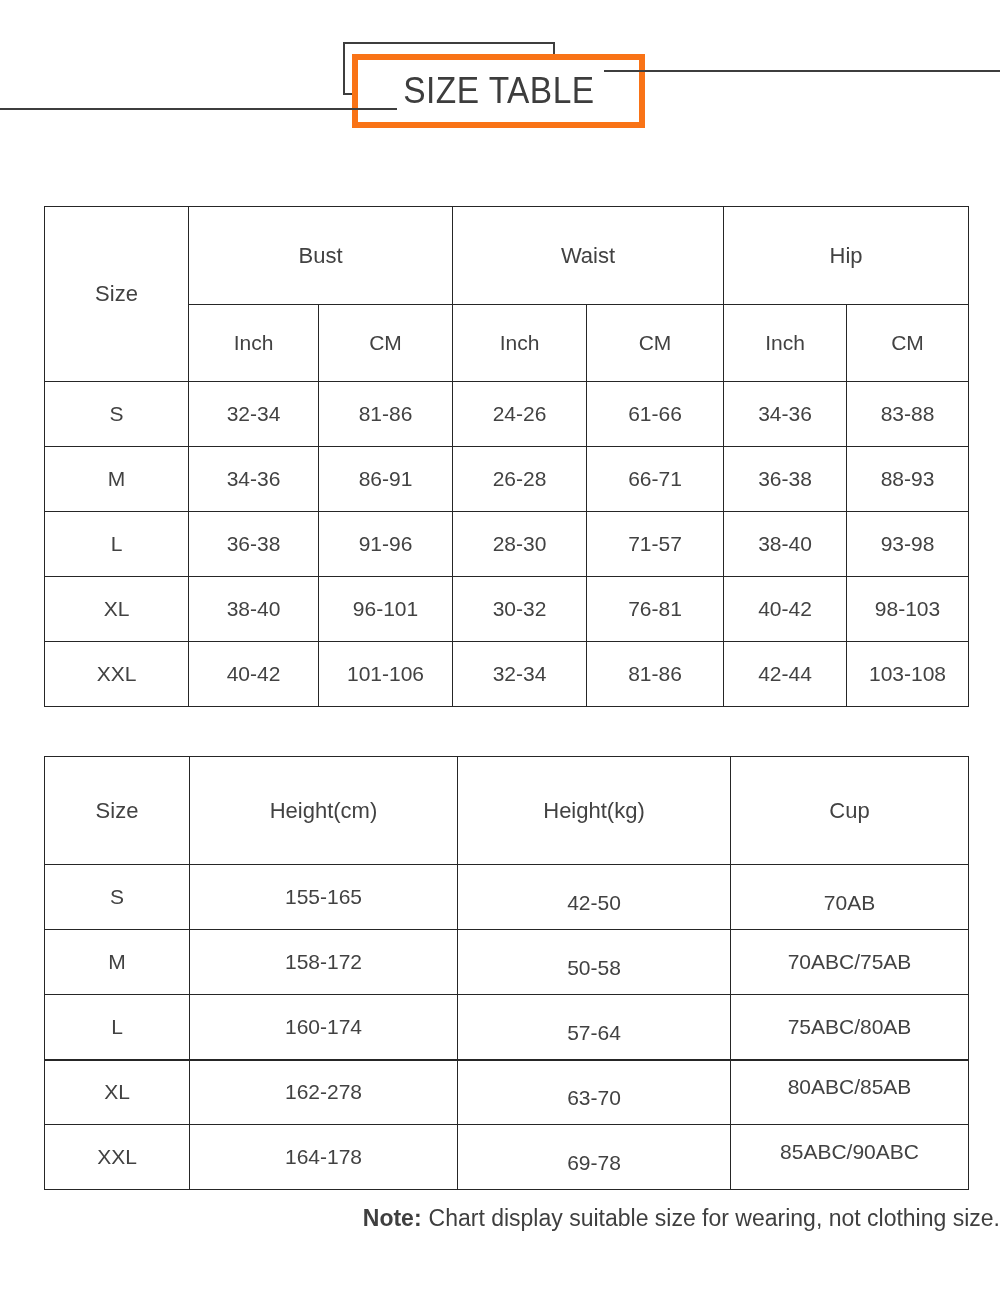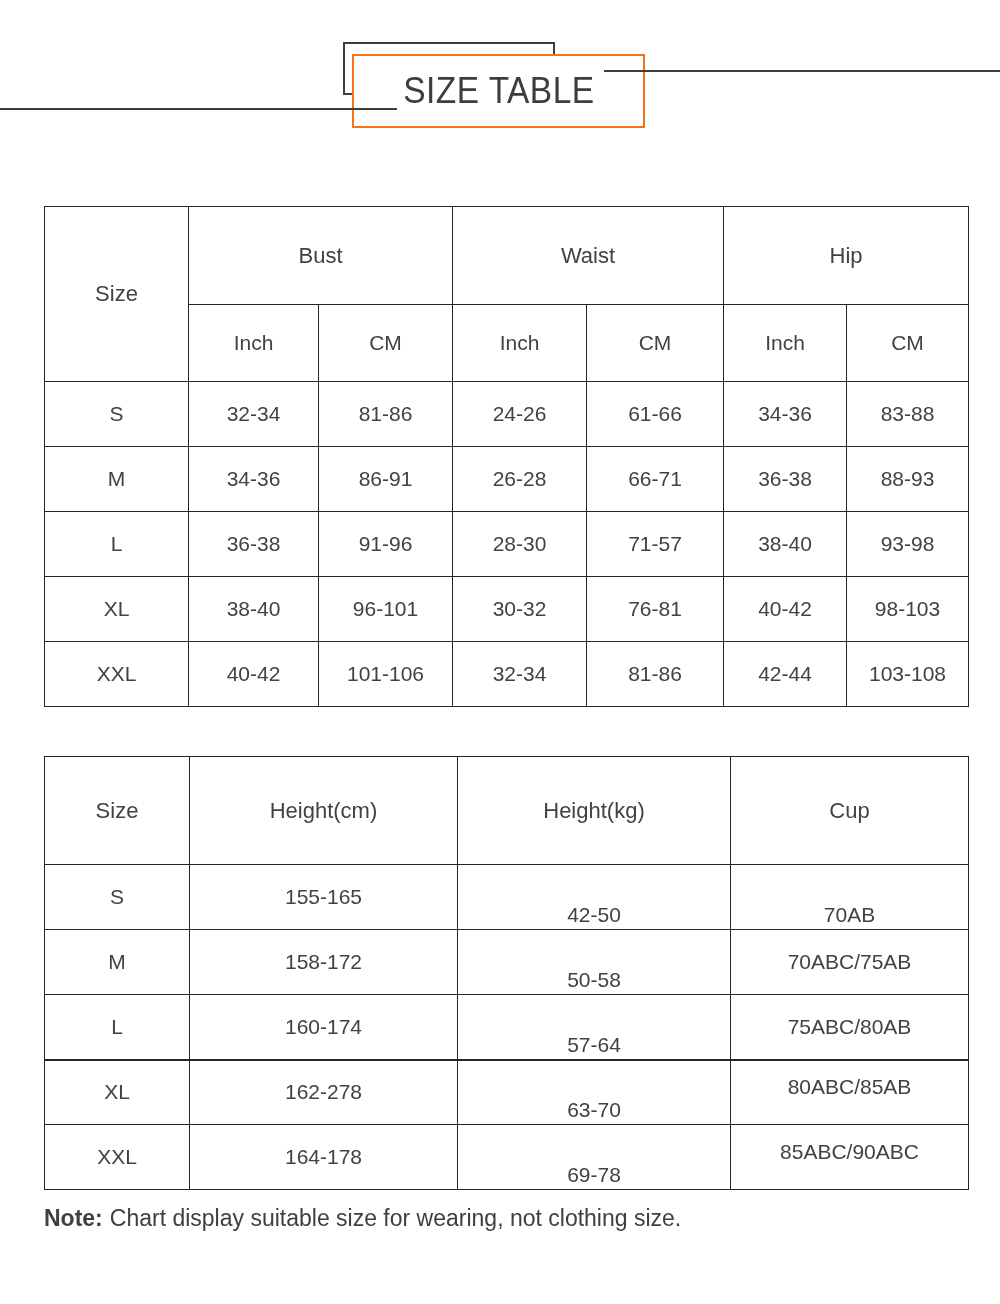--- a/index.html
+++ b/index.html
@@ -15,21 +15,21 @@
   
   .banner { position: relative; height: 206px; }
   .line-left  { position: absolute; top: 108px; left: 0;   width: 397px; height: 2px; background: #3e3e3e; z-index: 3; }
   .line-right { position: absolute; top: 70px; left: 604px; width: 396px; height: 2px; background: #3e3e3e; z-index: 3; }
   .rect-back {
     position: absolute; left: 343px; top: 42px; width: 212px; height: 53px;
     border: 2px solid #3e3e3e; box-sizing: border-box; z-index: 1;
   }
   .rect-front {
     position: absolute; left: 352px; top: 54px; width: 293px; height: 74px;
-    border: 2px solid #f97316; box-sizing: border-box; background: #ffffff; z-index: 2;
+    border: 6px solid #f97316; box-sizing: border-box; background: #ffffff; z-index: 2;
     display: flex; align-items: center; justify-content: center;
   }
   .title-text {
     font-size: 36px; color: #3d3d3d; letter-spacing: 0.5px;
     transform: scaleX(0.93); white-space: nowrap;
   }
 
   
   table {
     border-collapse: collapse;
@@ -50,25 +50,25 @@
   .t1 thead .group-row { height: 98px; }
   .t1 thead .group-row th { font-size: 22px; }
   .t1 thead .sub-row { height: 77px; }
   .t1 tbody tr { height: 65px; }
 
   .t2 { margin-top: 49px; }
   .t2 thead tr { height: 108px; }
   .t2 thead th { font-size: 22px; }
   .t2 tbody tr { height: 65px; }
   .t2 tbody tr.thick-top td { border-top-width: 2px; }
-  .v-low  { position: relative; top: 18px;  display: inline-block; text-align: center; }
+  .v-low  { position: relative; top: 6px;  display: inline-block; text-align: center; }
   .v-high { position: relative; top: -5px; display: inline-block; }
 
   
-  .note { margin: 13px 0 0 44px; font-size: 23px; color: #3f3f3f; }
+  .note { margin: 13px 0 0 44px; font-size: 23px; color: #3f3f3f; text-align: right; }
   .note p { margin: 0 0 9px 0; line-height: 31px; }
   .note-label { font-weight: 700; margin-right: 7px; }
 </style>
 </head>
 <body>
 
 <div class="banner">
   <div class="line-left"></div>
   <div class="line-right"></div>
   <div class="rect-back"></div>

